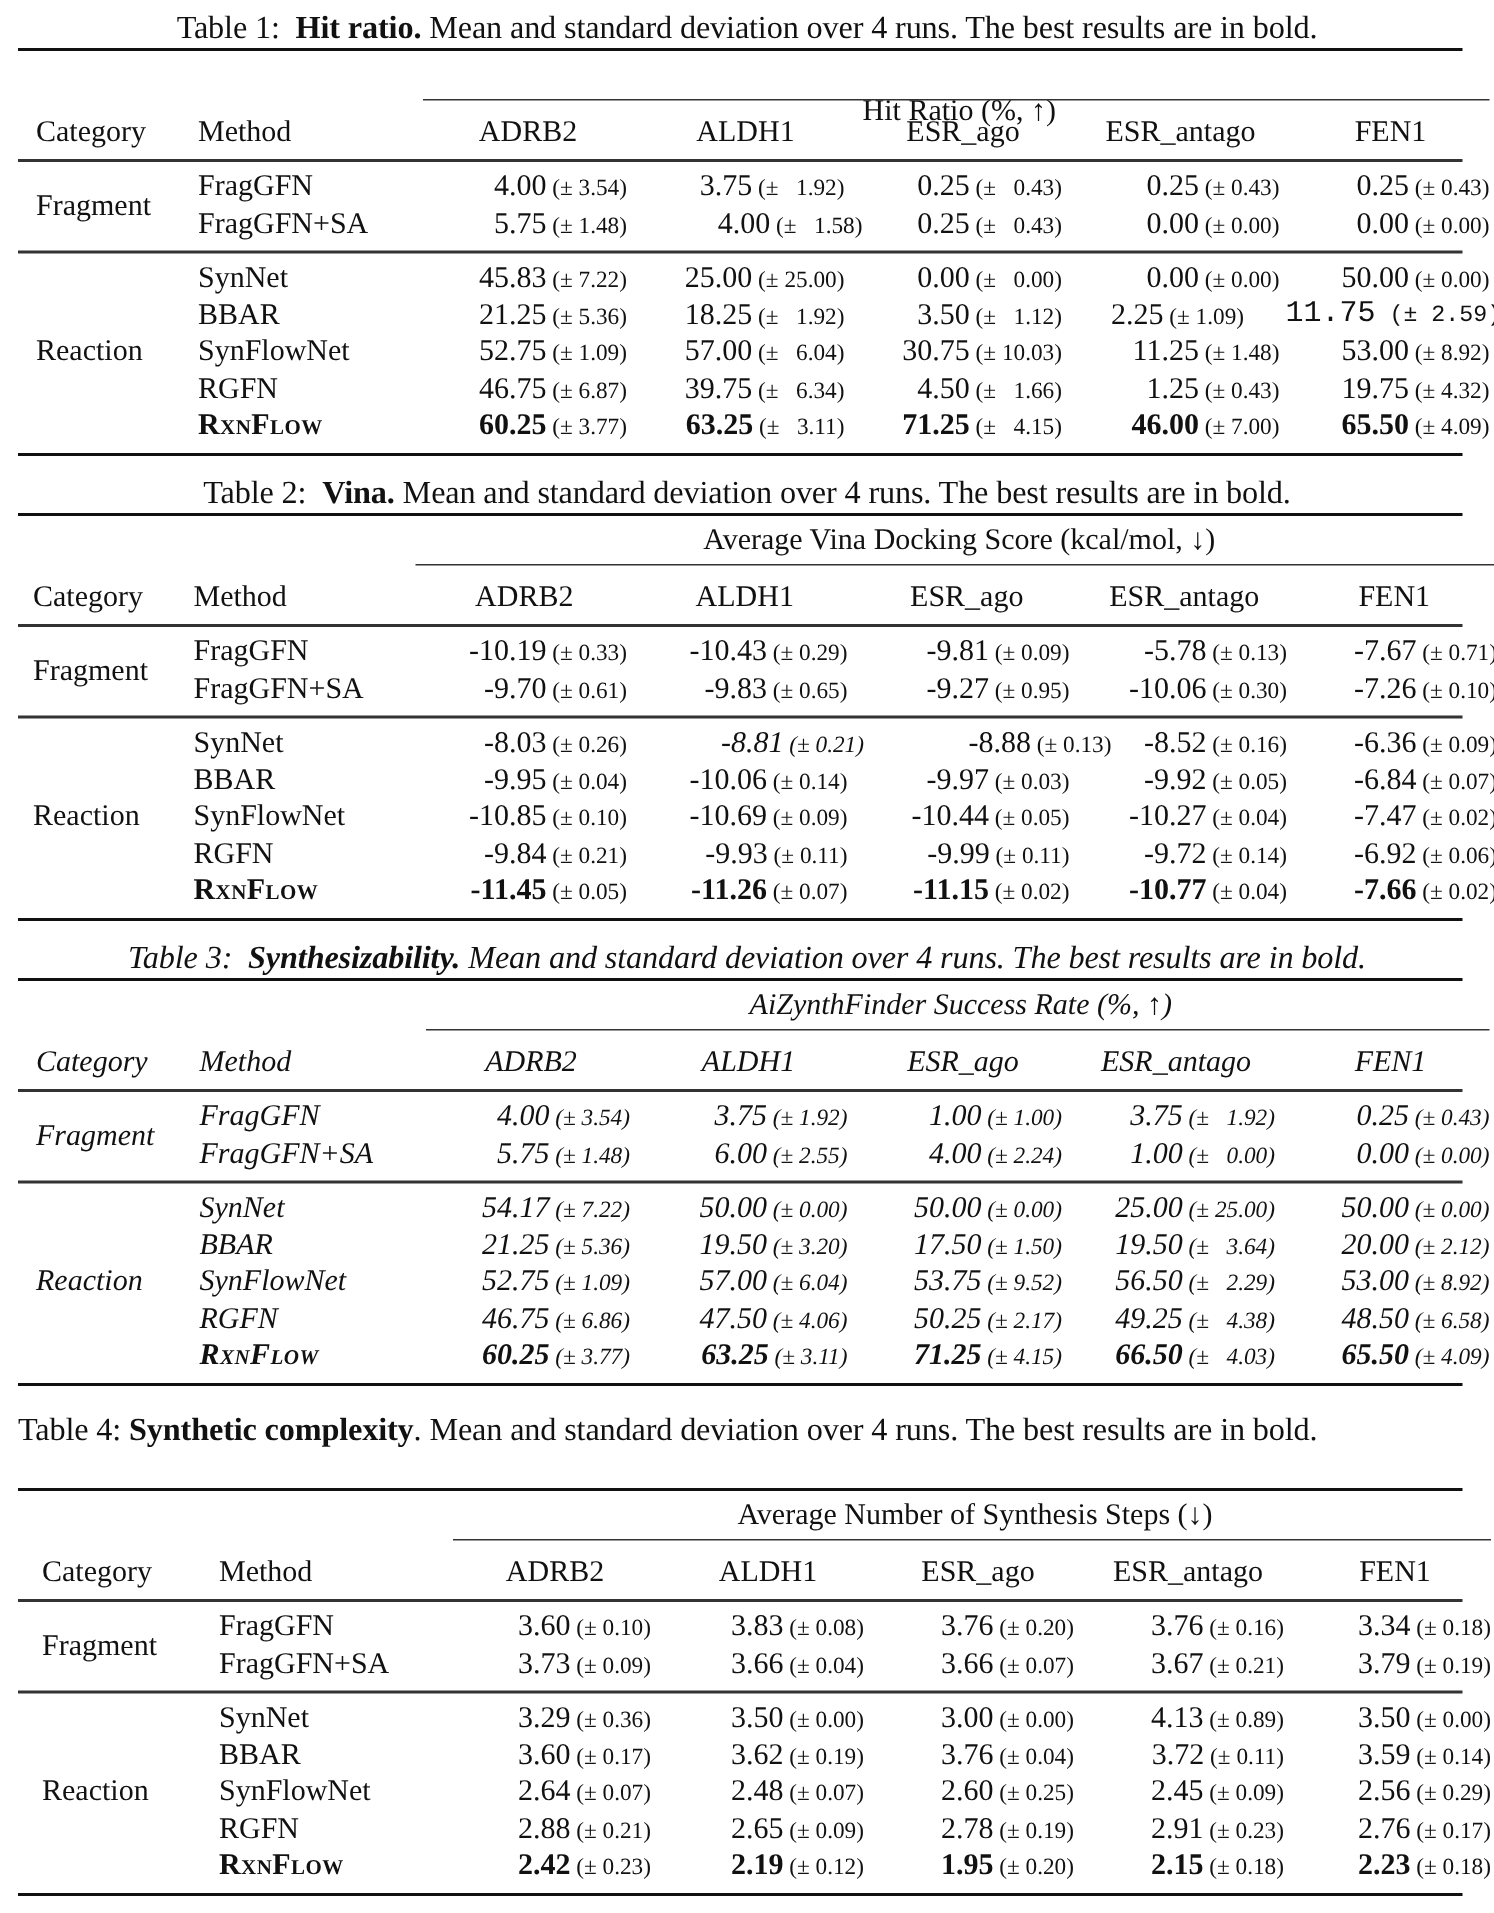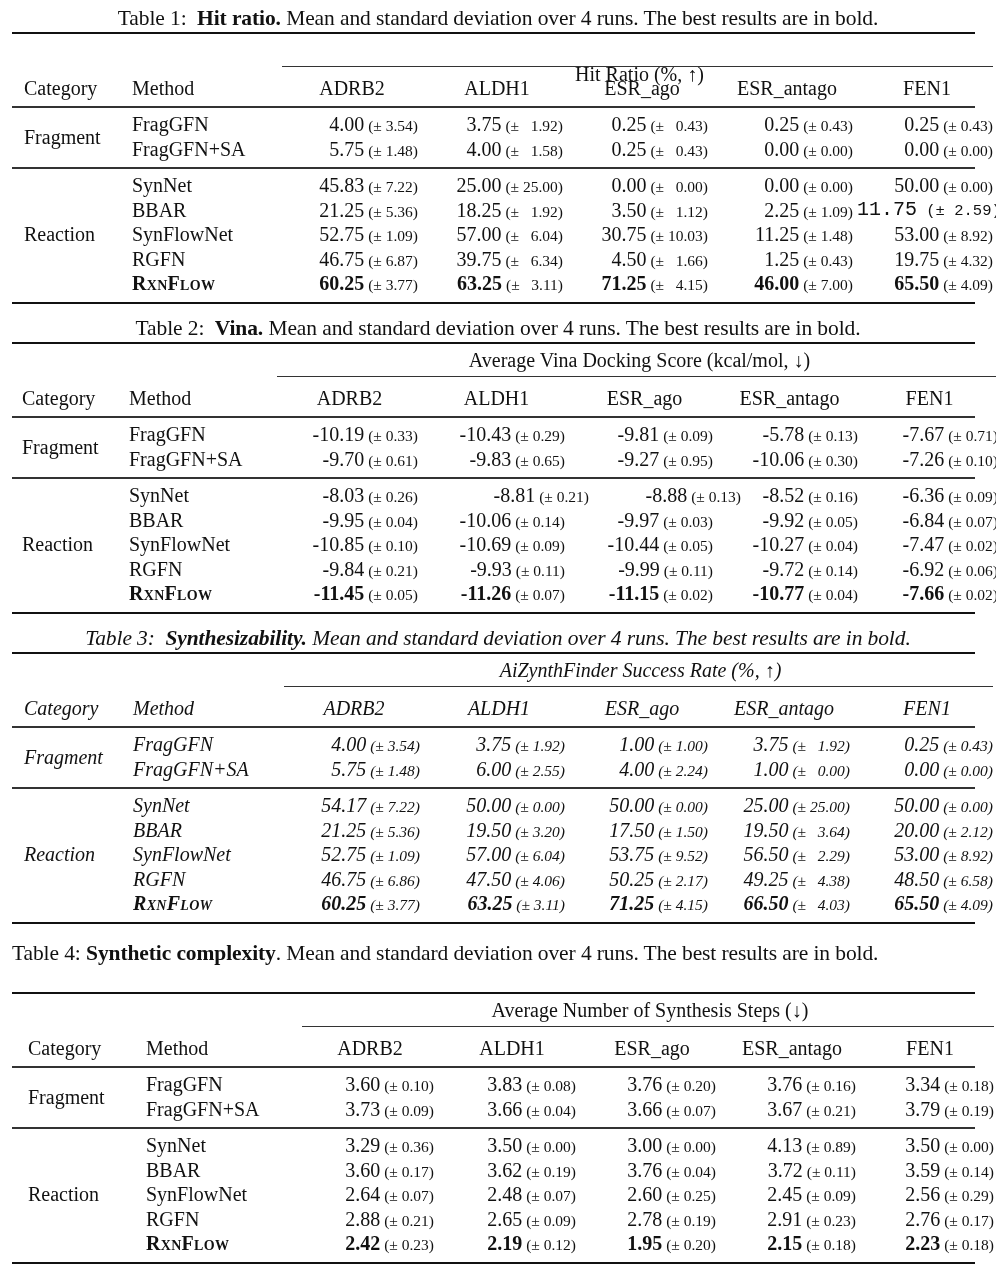--- a/index.html
+++ b/index.html
@@ -55,41 +55,41 @@
           <span class="cell method" style="left: 120px;">FragGFN</span>
           <span class="valcell" style="left: 270px; width: 136px;"><span class="mval">4.00</span><span class="sd"> (± </span><span class="sd">3.54</span><span class="sd">)</span></span>
           <span class="valcell" style="left: 415px; width: 136px;"><span class="mval">3.75</span><span class="sd"> (± </span><span class="sd">  1.92</span><span class="sd">)</span></span>
           <span class="valcell" style="left: 560px; width: 136px;"><span class="mval">0.25</span><span class="sd"> (± </span><span class="sd">  0.43</span><span class="sd">)</span></span>
           <span class="valcell" style="left: 705px; width: 136px;"><span class="mval">0.25</span><span class="sd"> (± </span><span class="sd">0.43</span><span class="sd">)</span></span>
           <span class="valcell" style="left: 845px; width: 136px;"><span class="mval">0.25</span><span class="sd"> (± </span><span class="sd">0.43</span><span class="sd">)</span></span>
         </div>
         <div class="row" style="top: 104.5px;">
           <span class="cell method" style="left: 120px;">FragGFN+SA</span>
           <span class="valcell" style="left: 270px; width: 136px;"><span class="mval">5.75</span><span class="sd"> (± </span><span class="sd">1.48</span><span class="sd">)</span></span>
-          <span class="valcell" style="left: 415px; width: 136px;"><span class="mval">4.00</span><span class="sd"> (± </span><span class="sd">  1.58</span><span class="sd">)</span></span>
+          <span class="valcell" style="left: 427px; width: 136px;"><span class="mval">4.00</span><span class="sd"> (± </span><span class="sd">  1.58</span><span class="sd">)</span></span>
           <span class="valcell" style="left: 560px; width: 136px;"><span class="mval">0.25</span><span class="sd"> (± </span><span class="sd">  0.43</span><span class="sd">)</span></span>
           <span class="valcell" style="left: 705px; width: 136px;"><span class="mval">0.00</span><span class="sd"> (± </span><span class="sd">0.00</span><span class="sd">)</span></span>
           <span class="valcell" style="left: 845px; width: 136px;"><span class="mval">0.00</span><span class="sd"> (± </span><span class="sd">0.00</span><span class="sd">)</span></span>
         </div>
         <div class="rule-thin" style="top: 135px; left: 0px; width: 963px; height: 1.5px;"></div>
         <div class="cat" style="left: 12px; top: 190.25px;">Reaction</div>
         <div class="row" style="top: 141px;">
           <span class="cell method" style="left: 120px;">SynNet</span>
           <span class="valcell" style="left: 270px; width: 136px;"><span class="mval">45.83</span><span class="sd"> (± </span><span class="sd">7.22</span><span class="sd">)</span></span>
           <span class="valcell" style="left: 415px; width: 136px;"><span class="mval">25.00</span><span class="sd"> (± </span><span class="sd">25.00</span><span class="sd">)</span></span>
           <span class="valcell" style="left: 560px; width: 136px;"><span class="mval">0.00</span><span class="sd"> (± </span><span class="sd">  0.00</span><span class="sd">)</span></span>
           <span class="valcell" style="left: 705px; width: 136px;"><span class="mval">0.00</span><span class="sd"> (± </span><span class="sd">0.00</span><span class="sd">)</span></span>
           <span class="valcell" style="left: 845px; width: 136px;"><span class="mval">50.00</span><span class="sd"> (± </span><span class="sd">0.00</span><span class="sd">)</span></span>
         </div>
         <div class="row" style="top: 165.5px;">
           <span class="cell method" style="left: 120px;">BBAR</span>
           <span class="valcell" style="left: 270px; width: 136px;"><span class="mval">21.25</span><span class="sd"> (± </span><span class="sd">5.36</span><span class="sd">)</span></span>
           <span class="valcell" style="left: 415px; width: 136px;"><span class="mval">18.25</span><span class="sd"> (± </span><span class="sd">  1.92</span><span class="sd">)</span></span>
           <span class="valcell" style="left: 560px; width: 136px;"><span class="mval">3.50</span><span class="sd"> (± </span><span class="sd">  1.12</span><span class="sd">)</span></span>
-          <span class="valcell" style="left: 705px; width: 136px;"><span class="mval">2.25</span><span class="sd"> (± </span><span class="sd">1.09</span><span class="sd">)</span></span>
+          <span class="valcell" style="left: 705px; width: 136px; text-align: center;"><span class="mval">2.25</span><span class="sd"> (± </span><span class="sd">1.09</span><span class="sd">)</span></span>
           <span class="valcell" style="left: 845px; width: 136px; font-family: Liberation Mono, monospace;"><span class="mval">11.75</span><span class="sd"> (± </span><span class="sd">2.59</span><span class="sd">)</span></span>
         </div>
         <div class="row" style="top: 190px;">
           <span class="cell method" style="left: 120px;">SynFlowNet</span>
           <span class="valcell" style="left: 270px; width: 136px;"><span class="mval">52.75</span><span class="sd"> (± </span><span class="sd">1.09</span><span class="sd">)</span></span>
           <span class="valcell" style="left: 415px; width: 136px;"><span class="mval">57.00</span><span class="sd"> (± </span><span class="sd">  6.04</span><span class="sd">)</span></span>
           <span class="valcell" style="left: 560px; width: 136px;"><span class="mval">30.75</span><span class="sd"> (± </span><span class="sd">10.03</span><span class="sd">)</span></span>
           <span class="valcell" style="left: 705px; width: 136px;"><span class="mval">11.25</span><span class="sd"> (± </span><span class="sd">1.48</span><span class="sd">)</span></span>
           <span class="valcell" style="left: 845px; width: 136px;"><span class="mval">53.00</span><span class="sd"> (± </span><span class="sd">8.92</span><span class="sd">)</span></span>
         </div>
@@ -143,21 +143,21 @@
           <span class="valcell" style="left: 412px; width: 141px;"><span class="mval">-9.83</span><span class="sd"> (± </span><span class="sd">0.65</span><span class="sd">)</span></span>
           <span class="valcell" style="left: 560px; width: 141px;"><span class="mval">-9.27</span><span class="sd"> (± </span><span class="sd">0.95</span><span class="sd">)</span></span>
           <span class="valcell" style="left: 705px; width: 141px;"><span class="mval">-10.06</span><span class="sd"> (± </span><span class="sd">0.30</span><span class="sd">)</span></span>
           <span class="valcell" style="left: 845px; width: 141px;"><span class="mval">-7.26</span><span class="sd"> (± </span><span class="sd">0.10</span><span class="sd">)</span></span>
         </div>
         <div class="rule-thin" style="top: 135px; left: 0px; width: 963px; height: 1.5px;"></div>
         <div class="cat" style="left: 10px; top: 190.25px;">Reaction</div>
         <div class="row" style="top: 141px;">
           <span class="cell method" style="left: 117px;">SynNet</span>
           <span class="valcell" style="left: 265px; width: 141px;"><span class="mval">-8.03</span><span class="sd"> (± </span><span class="sd">0.26</span><span class="sd">)</span></span>
-          <span class="valcell" style="left: 436px; width: 141px;"><span class="mval">-8.81</span><span class="sd"> (± </span><span class="sd">0.21</span><span class="sd">)</span></span>
+          <span class="valcell" style="left: 423px; width: 141px; font-style: italic;"><span class="mval">-8.81</span><span class="sd"> (± </span><span class="sd">0.21</span><span class="sd">)</span></span>
           <span class="valcell" style="left: 588px; width: 141px;"><span class="mval">-8.88</span><span class="sd"> (± </span><span class="sd">0.13</span><span class="sd">)</span></span>
           <span class="valcell" style="left: 705px; width: 141px;"><span class="mval">-8.52</span><span class="sd"> (± </span><span class="sd">0.16</span><span class="sd">)</span></span>
           <span class="valcell" style="left: 845px; width: 141px;"><span class="mval">-6.36</span><span class="sd"> (± </span><span class="sd">0.09</span><span class="sd">)</span></span>
         </div>
         <div class="row" style="top: 165.5px;">
           <span class="cell method" style="left: 117px;">BBAR</span>
           <span class="valcell" style="left: 265px; width: 141px;"><span class="mval">-9.95</span><span class="sd"> (± </span><span class="sd">0.04</span><span class="sd">)</span></span>
           <span class="valcell" style="left: 412px; width: 141px;"><span class="mval">-10.06</span><span class="sd"> (± </span><span class="sd">0.14</span><span class="sd">)</span></span>
           <span class="valcell" style="left: 560px; width: 141px;"><span class="mval">-9.97</span><span class="sd"> (± </span><span class="sd">0.03</span><span class="sd">)</span></span>
           <span class="valcell" style="left: 705px; width: 141px;"><span class="mval">-9.92</span><span class="sd"> (± </span><span class="sd">0.05</span><span class="sd">)</span></span>

